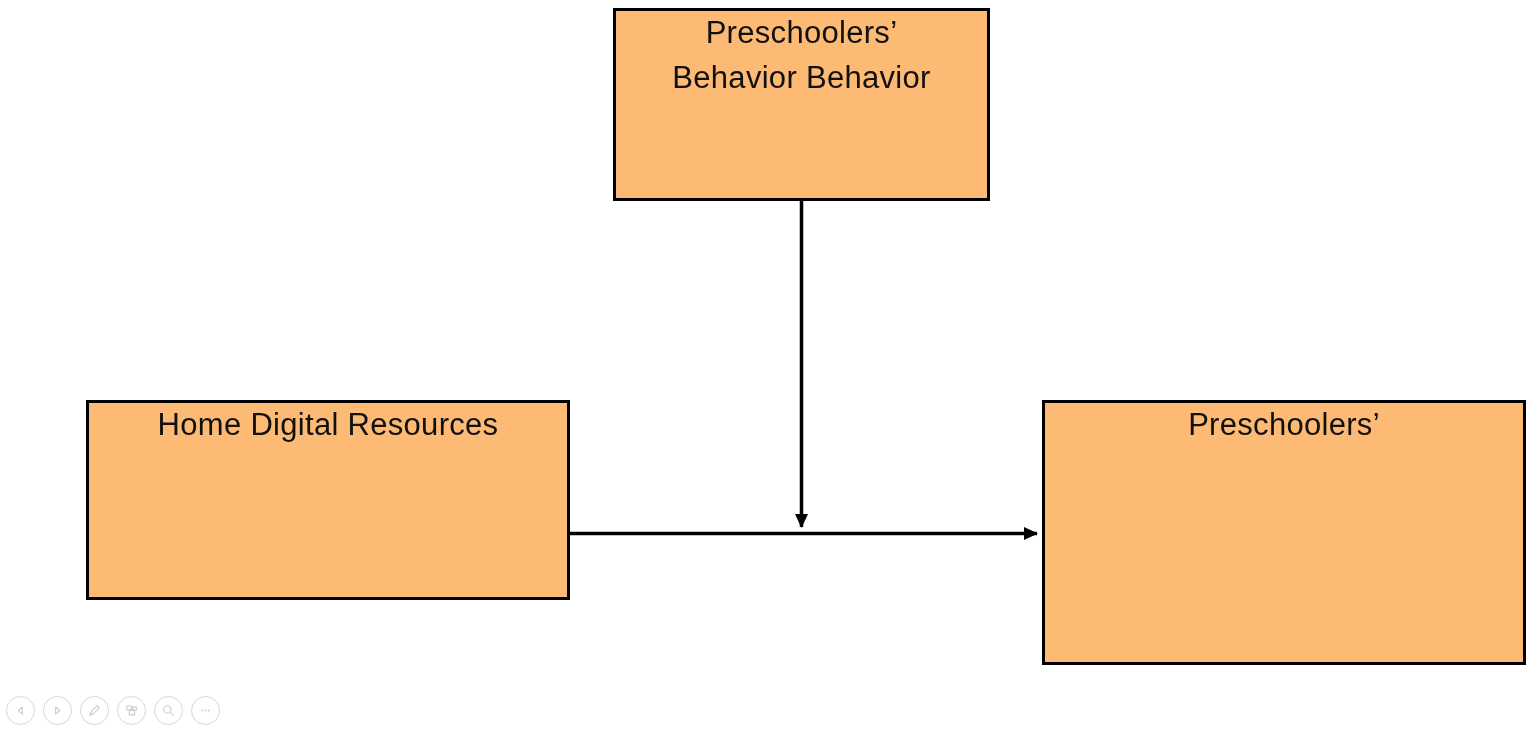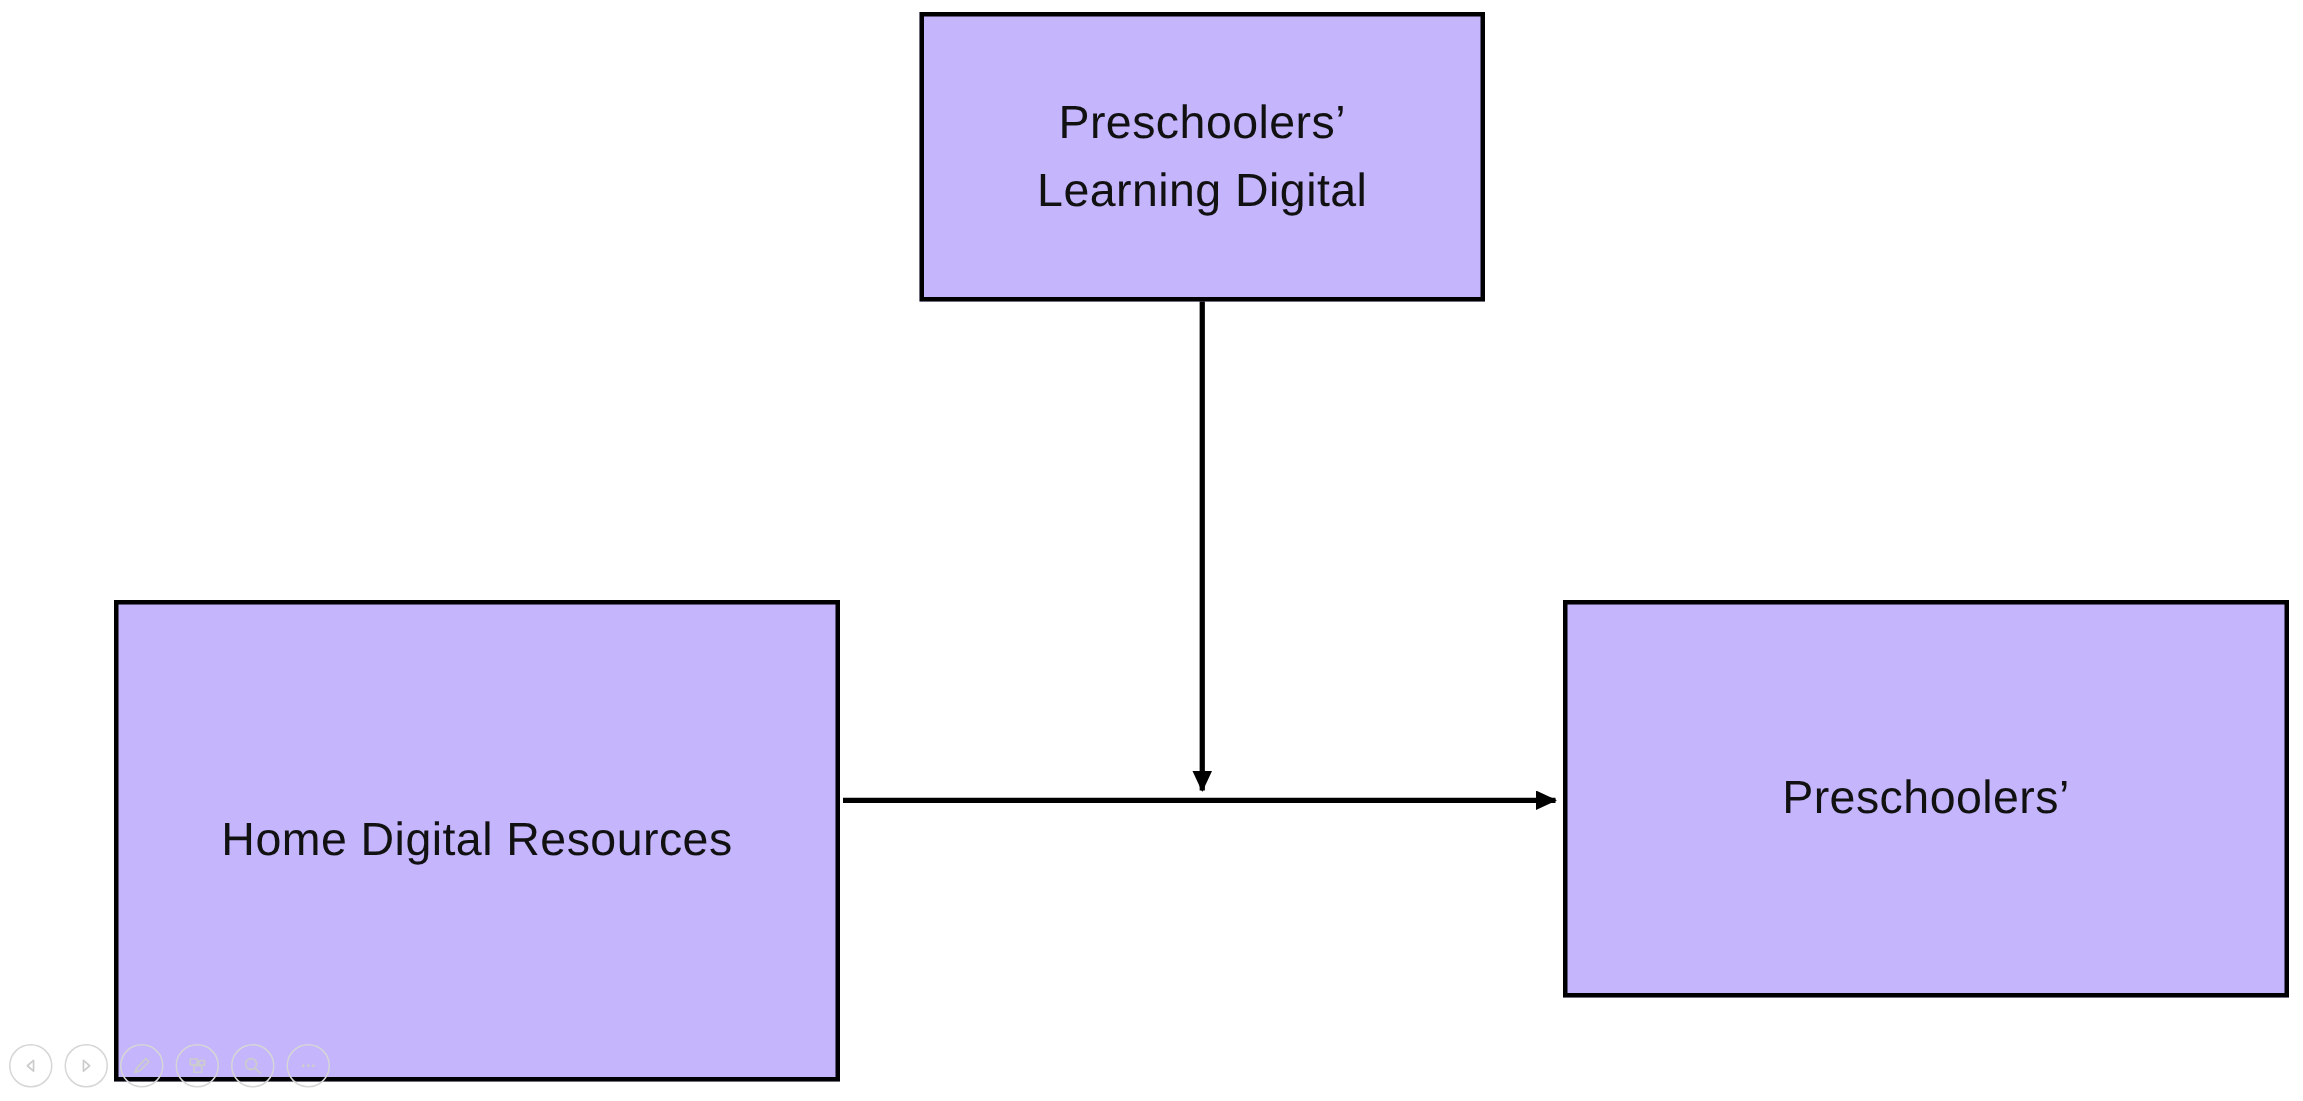--- a/index.html
+++ b/index.html
@@ -22,35 +22,35 @@
     left: 0;
     top: 0;
     width: 1535px;
     height: 734px;
     pointer-events: none;
   }
   .node {
     position: absolute;
     box-sizing: border-box;
     border: 3.5px solid #000000;
-    background: #c4b5fd;
+    background: #fdba74;
     display: flex;
-    align-items: center;
+    align-items: flex-start;
     justify-content: center;
     text-align: center;
   }
   .node-label {
     color: #111111;
     font-size: 31px;
     line-height: 1.45;
     letter-spacing: 0.3px;
   }
   .node-label span { display: block; }
   .node-top   { left: 613px;  top: 8px;   width: 377px; height: 193px; }
-  .node-left  { left: 76px;   top: 400px; width: 484px; height: 321px; }
+  .node-left  { left: 86px;   top: 400px; width: 484px; height: 200px; }
   .node-right { left: 1042px; top: 400px; width: 484px; height: 265px; }
 
   .toolbar {
     position: absolute;
     left: 6px;
     top: 696px;
     display: flex;
     gap: 8px;
   }
   .tool-btn {
@@ -87,21 +87,21 @@
         <path d="M0,0 L14,6.5 L0,13 Z" fill="#000000"></path>
       </marker>
     </defs>
     <line x1="562" y1="533.5" x2="1037" y2="533.5" stroke="#000000" stroke-width="3.5" marker-end="url(#arrowhead)"></line>
     <line x1="801.5" y1="200" x2="801.5" y2="527" stroke="#000000" stroke-width="3.5" marker-end="url(#arrowhead)"></line>
   </svg>
 
   <div class="node node-top">
     <div class="node-label">
       <span>Preschoolers’</span>
-      <span>Learning Digital</span>
+      <span>Behavior Behavior</span>
     </div>
   </div>
 
   <div class="node node-left">
     <div class="node-label">
       <span>Home Digital Resources</span>
     </div>
   </div>
 
   <div class="node node-right">

